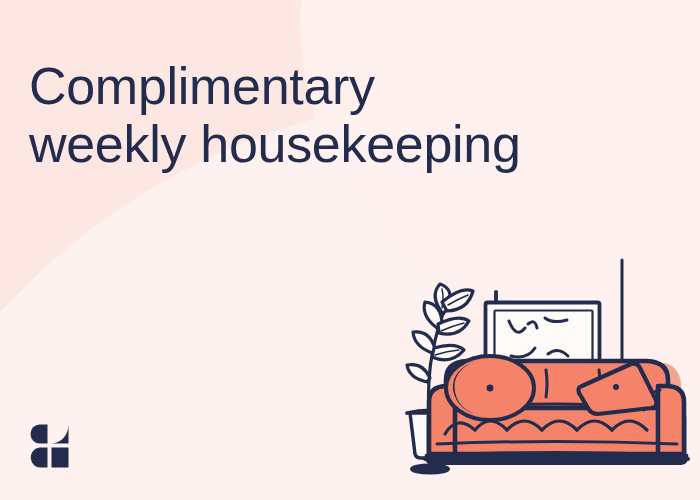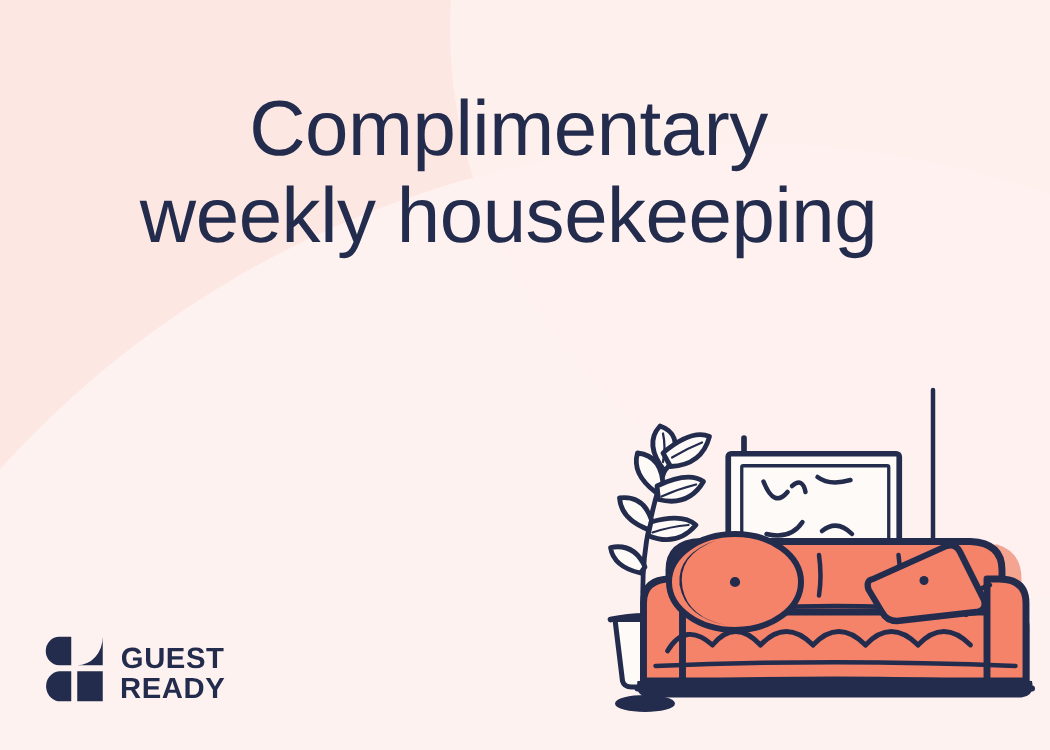--- a/index.html
+++ b/index.html
@@ -30,21 +30,21 @@
   #bg-sweep2 {
     position: absolute;
     left: 300px;
     top: -360px;
     width: 900px;
     height: 760px;
     border-radius: 50%;
     background: #FEF1EF;
     opacity: .85;
   }
-  .content { position: absolute; inset: 0; text-align: center; }
+  .content { position: absolute; inset: 0; }
 
   #headline {
     position: absolute;
     left: 29px;
     top: 22px;
     width: 620px;
     font-size: 52px;
     line-height: 58px;
     font-weight: 300;
     letter-spacing: -0.3px;
@@ -113,24 +113,20 @@
 
           <path d="M17.5 0.5 L17.5 19.5 L9.5 19.5 A9 9.5 0 0 1 9.5 0.5 Z" fill="#232C4D"></path>
 
           <path d="M21.5 0.5 L38.5 0.5 L38.5 19.5 L21.5 19.5 A17 19 0 0 0 38.5 0.5 Z" fill="#232C4D"></path>
 
           <path d="M17.5 23.5 L17.5 43.5 L11 43.5 A9.5 10 0 0 1 9.5 23.5 Z" fill="#232C4D"></path>
 
           <path d="M21.5 23.5 L38.5 23.5 L38.5 43.5 L21.5 43.5 Z" fill="#232C4D"></path>
         </svg>
       </span>
-      <span id="logo-words">
-        <div>GUEST</div>
-        <div>READY</div>
-      </span>
     </div>
 
     <div id="illustration">
       <svg width="315" height="242" viewBox="0 0 315 242" aria-hidden="true">
         <g fill="none" stroke="#232C4D" stroke-linecap="round" stroke-linejoin="round">
 
           <g>
 
             <path d="M25 155 L30 196 Q31 200 36 200 L55 200 Q60 200 61 196 L65 155 Z" fill="#FEFAF8" stroke-width="3.4"></path>
 

